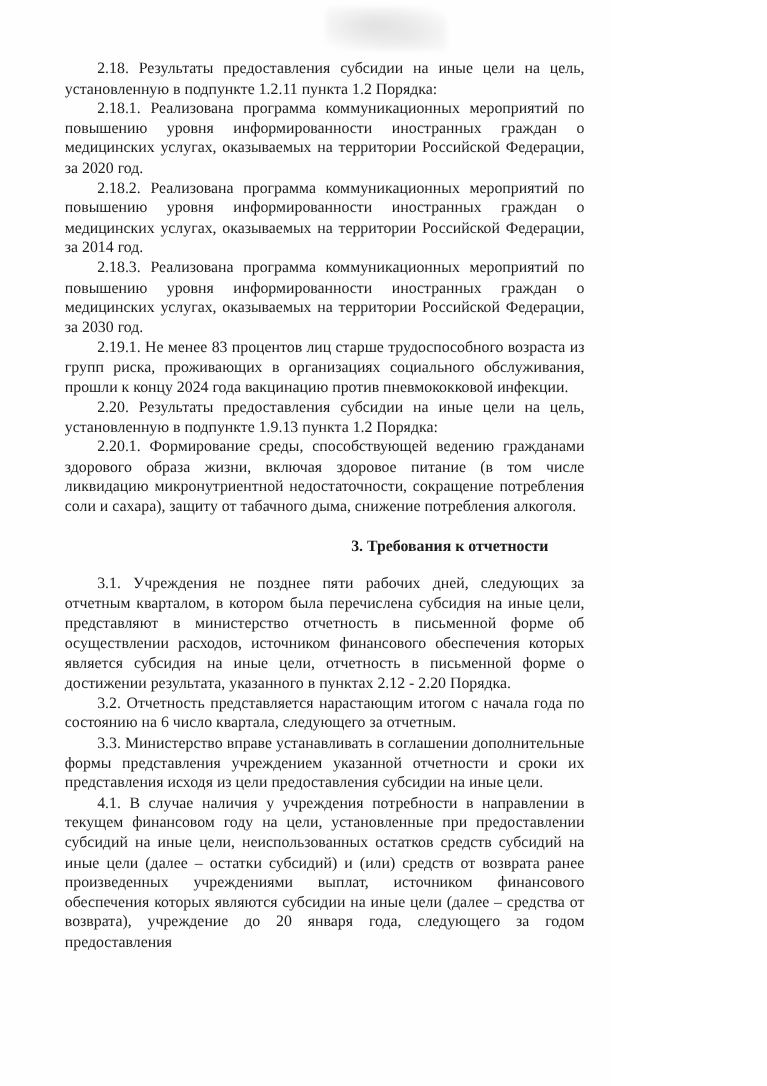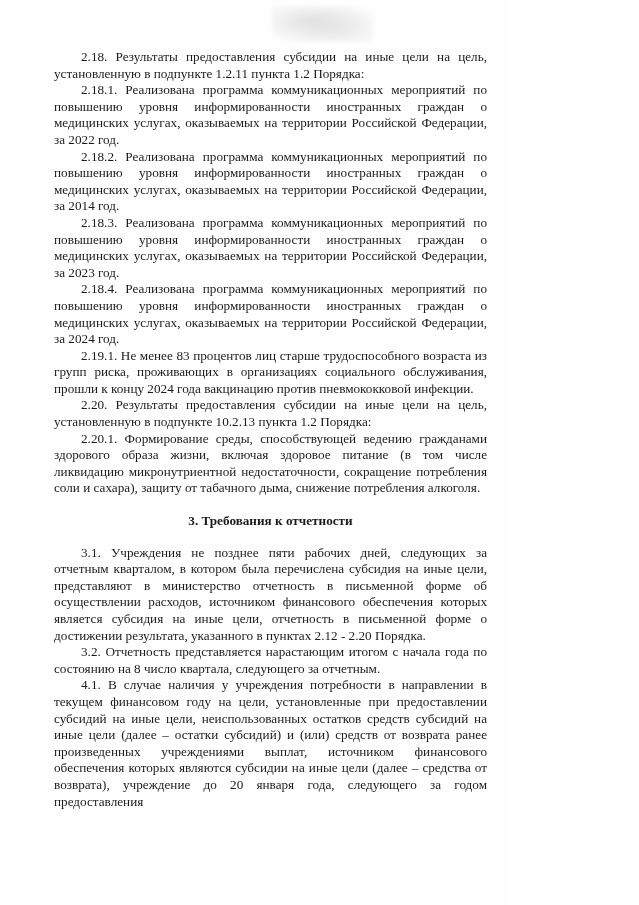--- a/index.html
+++ b/index.html
@@ -34,40 +34,40 @@
     opacity: 0.35;
     pointer-events: none;
   }
   .body-p {
     margin: 0;
     text-align: justify;
     text-indent: 27px;
   }
   .heading {
     margin: 16px 30px 15px 30px;
-    text-align: center;
+    text-align: right;
     font-weight: bold;
     text-indent: 0;
   }
 </style>
 </head>
 <body>
 
 <div class="page">
   <div class="scan-smudge"></div>
 
   <p class="body-p">2.18. Результаты предоставления субсидии на иные цели на цель, установленную в подпункте 1.2.11 пункта 1.2 Порядка:</p>
-  <p class="body-p">2.18.1. Реализована программа коммуникационных мероприятий по повышению уровня информированности иностранных граждан о медицинских услугах, оказываемых на территории Российской Федерации, за 2022 год.</p>
+  <p class="body-p">2.18.1. Реализована программа коммуникационных мероприятий по повышению уровня информированности иностранных граждан о медицинских услугах, оказываемых на территории Российской Федерации, за 2020 год.</p>
   <p class="body-p">2.18.2. Реализована программа коммуникационных мероприятий по повышению уровня информированности иностранных граждан о медицинских услугах, оказываемых на территории Российской Федерации, за 2014 год.</p>
-  <p class="body-p">2.18.3. Реализована программа коммуникационных мероприятий по повышению уровня информированности иностранных граждан о медицинских услугах, оказываемых на территории Российской Федерации, за 2023 год.</p>
-  <p class="body-p">2.18.4. Реализована программа коммуникационных мероприятий по повышению уровня информированности иностранных граждан о медицинских услугах, оказываемых на территории Российской Федерации, за 2024 год.</p>
+  <p class="body-p">2.18.3. Реализована программа коммуникационных мероприятий по повышению уровня информированности иностранных граждан о медицинских услугах, оказываемых на территории Российской Федерации, за 2030 год.</p>
   <p class="body-p">2.19.1. Не менее 83 процентов лиц старше трудоспособного возраста из групп риска, проживающих в организациях социального обслуживания, прошли к концу 2024 года вакцинацию против пневмококковой инфекции.</p>
-  <p class="body-p">2.20. Результаты предоставления субсидии на иные цели на цель, установленную в подпункте 10.2.13 пункта 1.2 Порядка:</p>
+  <p class="body-p">2.20. Результаты предоставления субсидии на иные цели на цель, установленную в подпункте 1.9.13 пункта 1.2 Порядка:</p>
   <p class="body-p">2.20.1. Формирование среды, способствующей ведению гражданами здорового образа жизни, включая здоровое питание (в том числе ликвидацию микронутриентной недостаточности, сокращение потребления соли и сахара), защиту от табачного дыма, снижение потребления алкоголя.</p>
 
   <p class="body-p heading">3. Требования к отчетности</p>
 
   <p class="body-p">3.1. Учреждения не позднее пяти рабочих дней, следующих за отчетным кварталом, в котором была перечислена субсидия на иные цели, представляют в министерство отчетность в письменной форме об осуществлении расходов, источником финансового обеспечения которых является субсидия на иные цели, отчетность в письменной форме о достижении результата, указанного в пунктах 2.12 - 2.20 Порядка.</p>
-  <p class="body-p">3.2. Отчетность представляется нарастающим итогом с начала года по состоянию на 8 число квартала, следующего за отчетным.</p>
+  <p class="body-p">3.2. Отчетность представляется нарастающим итогом с начала года по состоянию на 6 число квартала, следующего за отчетным.</p>
+  <p class="body-p">3.3. Министерство вправе устанавливать в соглашении дополнительные формы представления учреждением указанной отчетности и сроки их представления исходя из цели предоставления субсидии на иные цели.</p>
 
 
   <p class="body-p">4.1. В случае наличия у учреждения потребности в направлении в текущем финансовом году на цели, установленные при предоставлении субсидий на иные цели, неиспользованных остатков средств субсидий на иные цели (далее – остатки субсидий) и (или) средств от возврата ранее произведенных учреждениями выплат, источником финансового обеспечения которых являются субсидии на иные цели (далее – средства от возврата), учреждение до 20 января года, следующего за годом предоставления</p>
 </div>
 
 </body></html>

